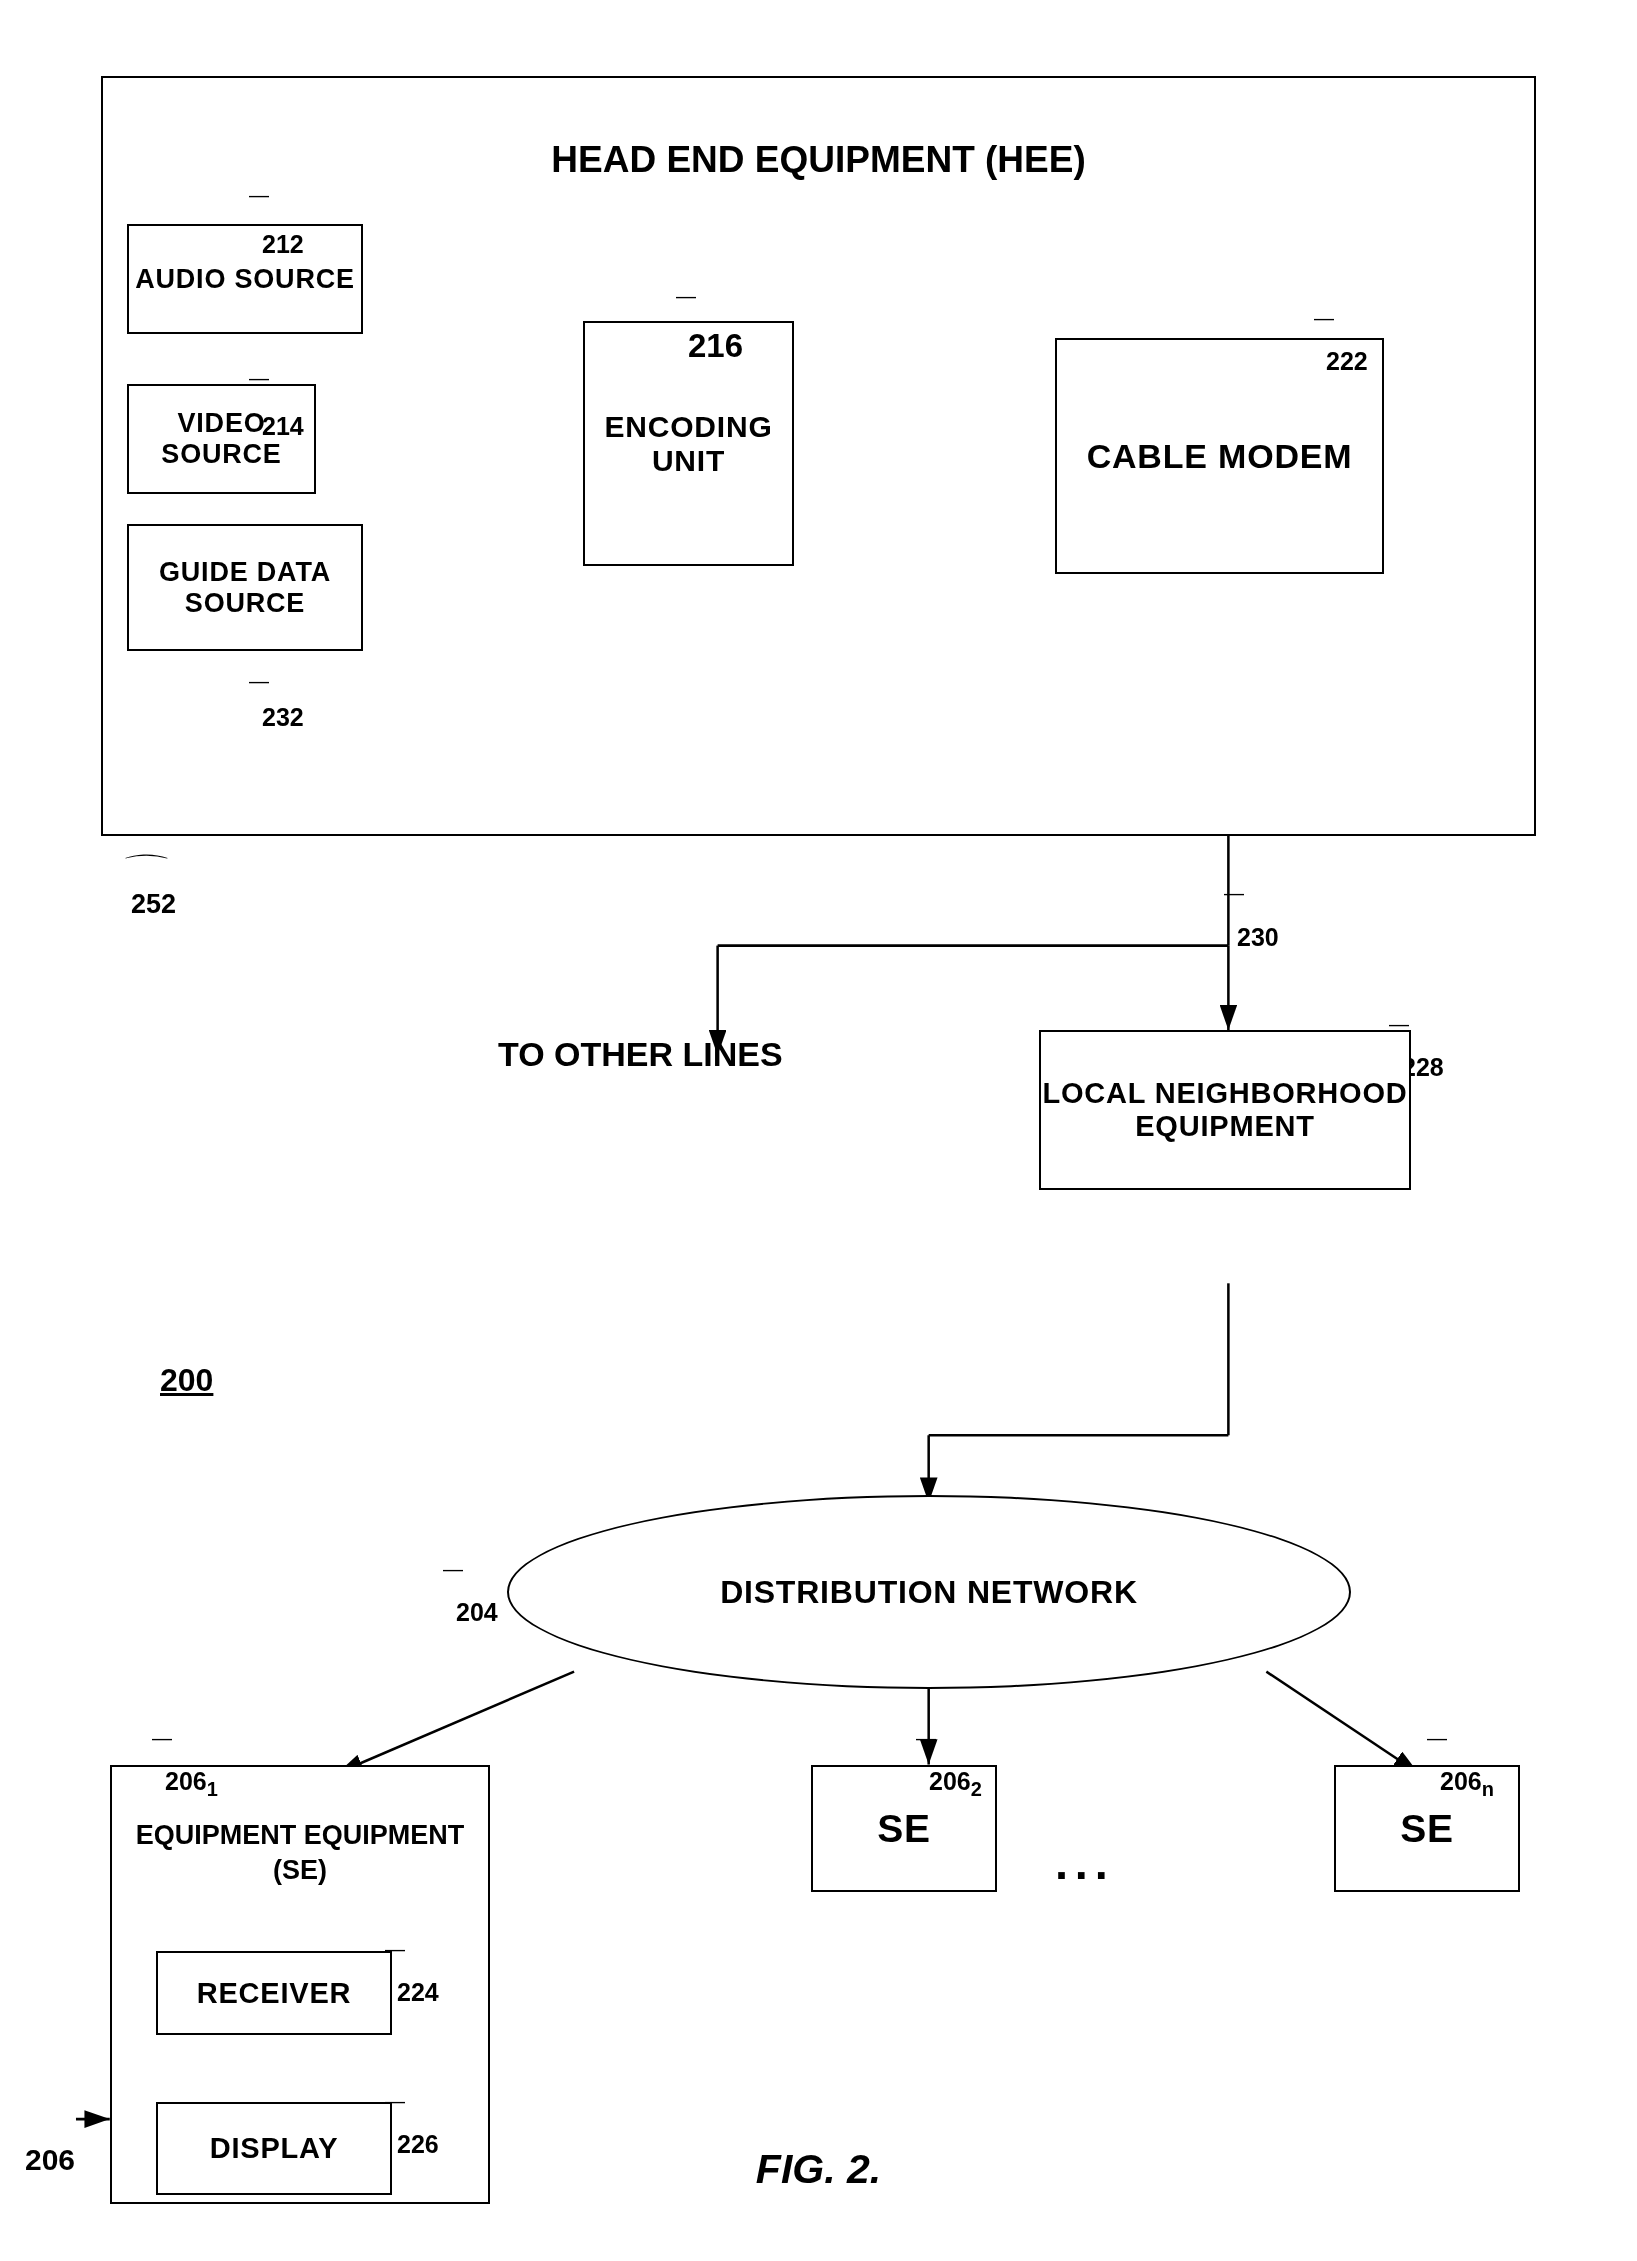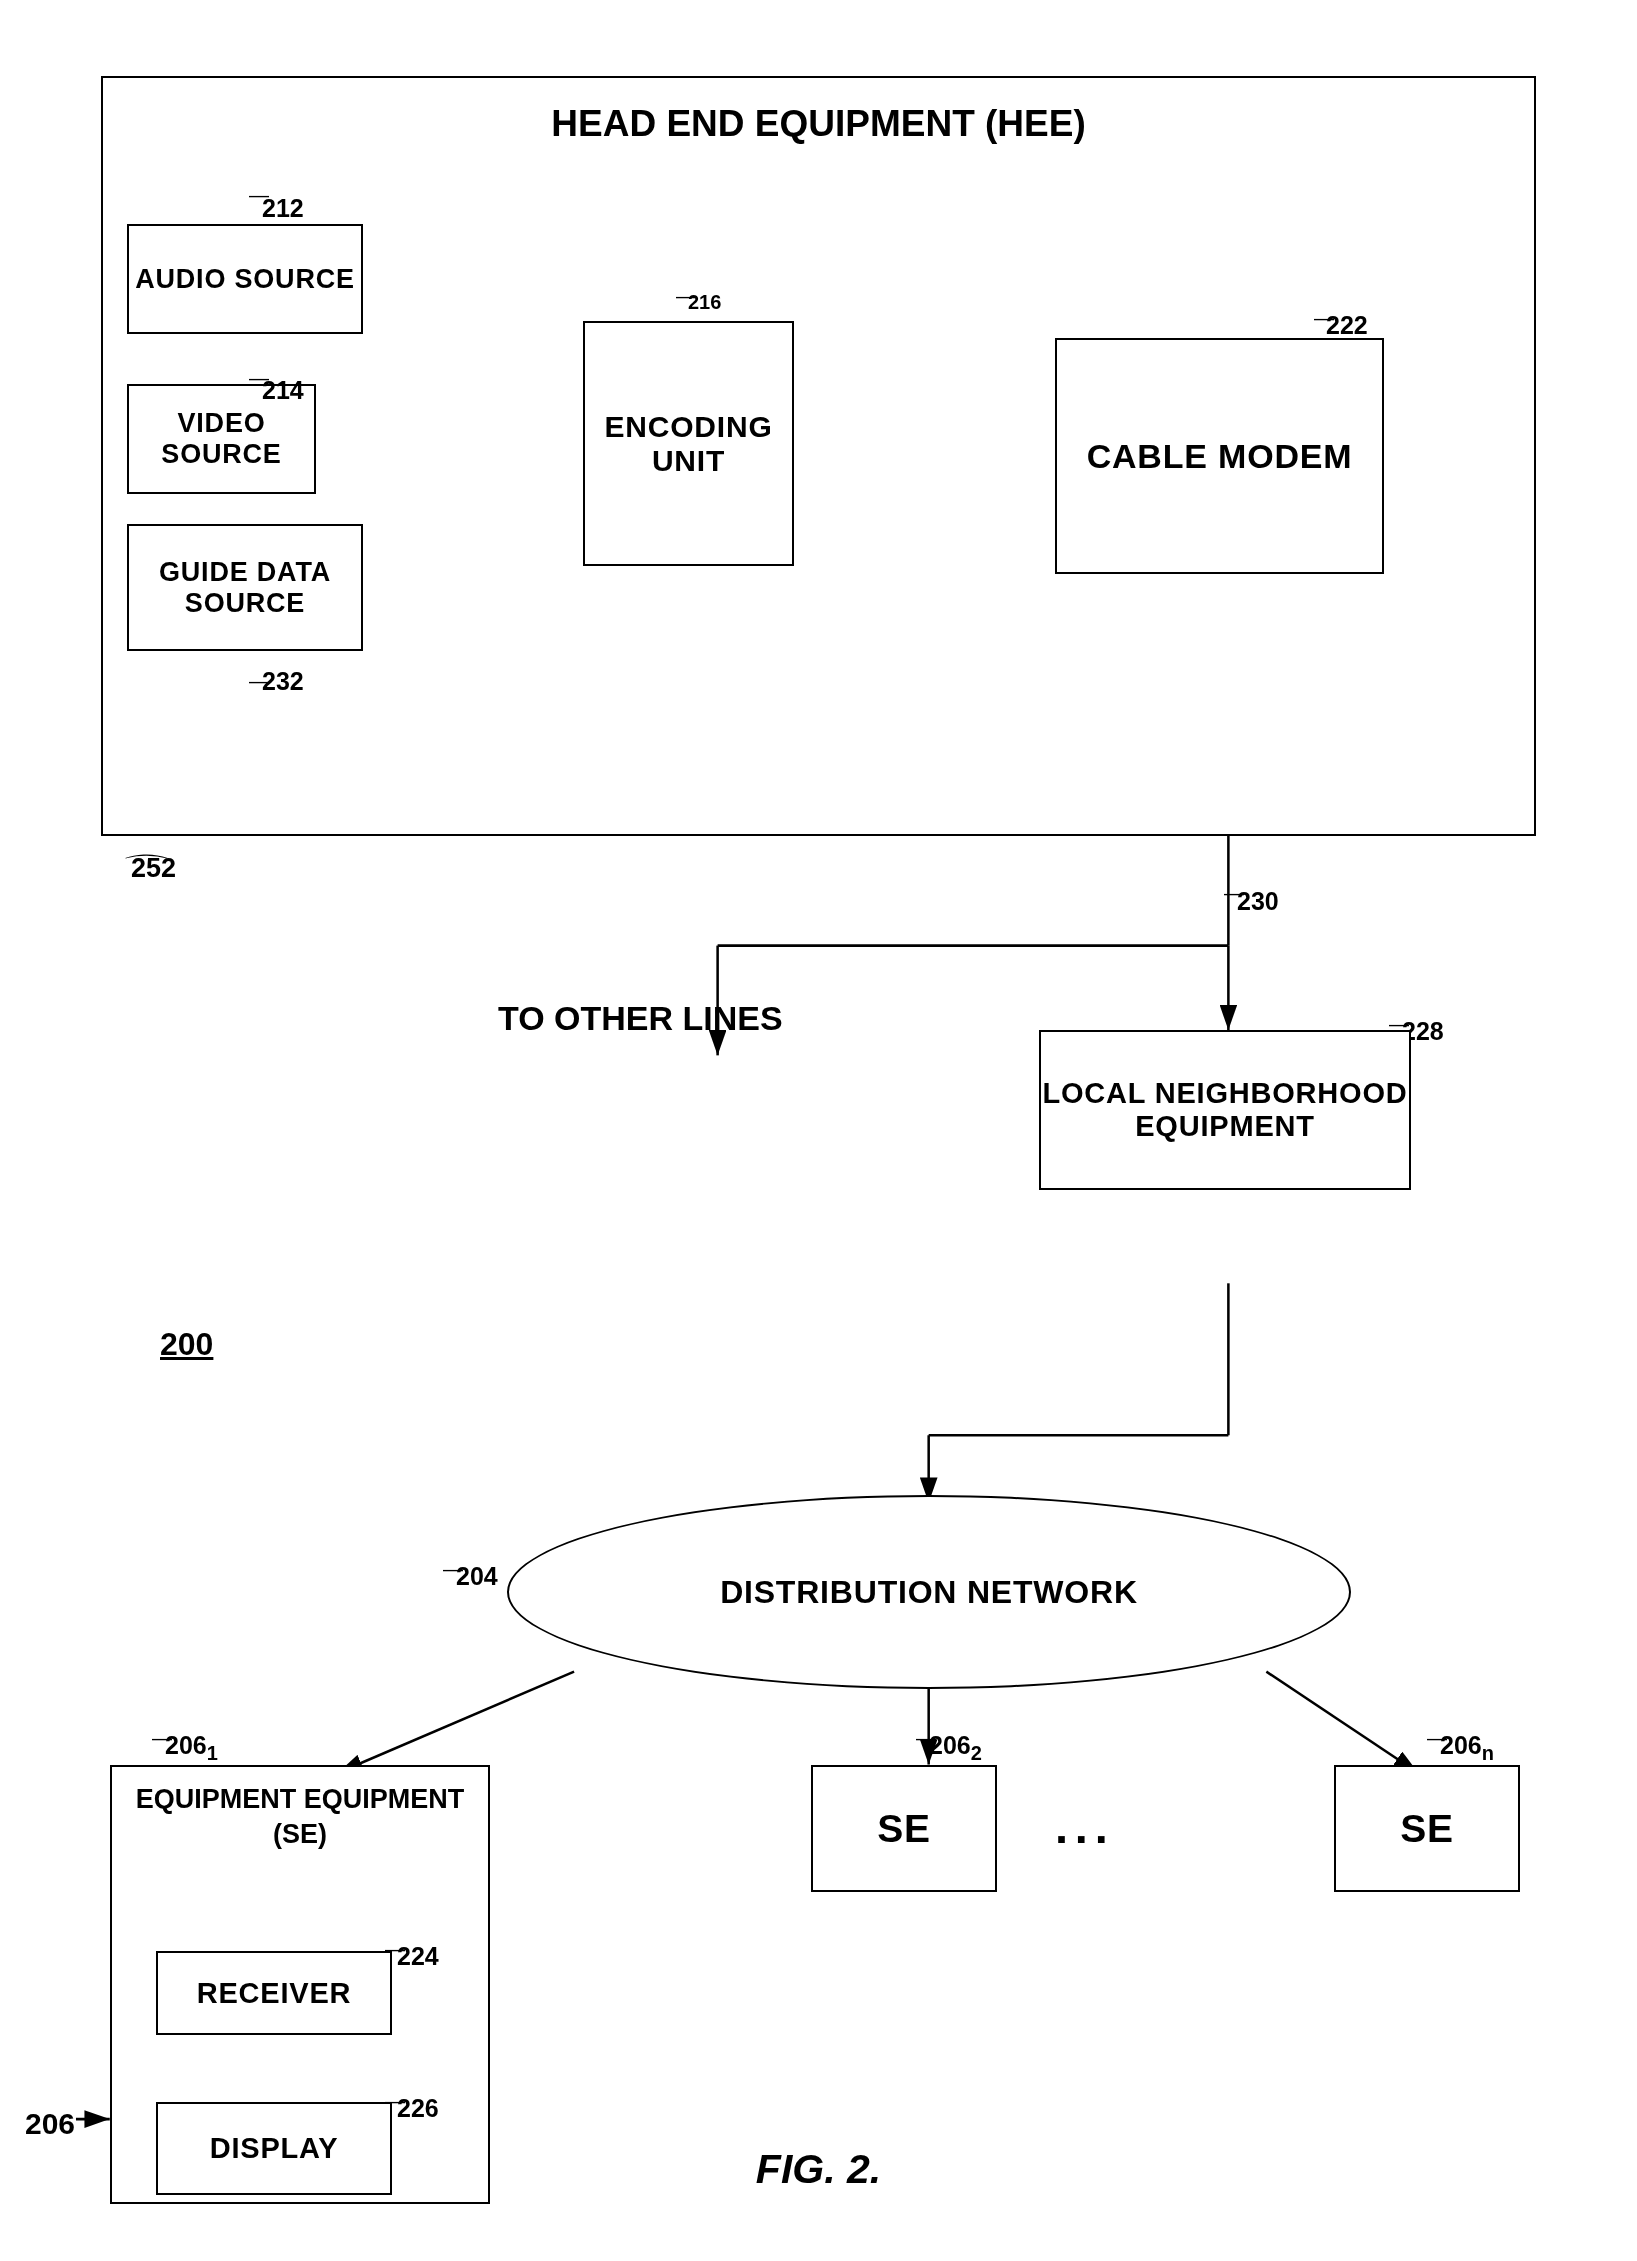--- a/index.html
+++ b/index.html
@@ -48,20 +48,21 @@
       font-size: 30px;
       font-weight: bold;
       letter-spacing: 0.8px;
     }
     
     .label {
       position: absolute;
       font-size: 27px;
       font-weight: bold;
       font-family: Arial, sans-serif;
+      margin-top: 36px;
     }
     
     .arrows-svg {
       position: absolute;
       top: 0;
       left: 0;
       width: 100%;
       height: 100%;
       pointer-events: none;
     }
@@ -144,21 +145,21 @@
   <div class="label" style="left:262px; top:376px; font-size:25px;">214</div>
   <div style="position:absolute; left:249px; top:367px; font-size:20px;">—</div>
 
   <div class="box" style="left:127px; top:524px; width:236px; height:127px; font-size:27px;">GUIDE DATA SOURCE</div>
 
   <div class="label" style="left:262px; top:667px; font-size:25px;">232</div>
   <div style="position:absolute; left:249px; top:670px; font-size:20px;">—</div>
 
   <div class="box" style="left:583px; top:321px; width:211px; height:245px; font-size:30px;">ENCODING UNIT</div>
 
-  <div class="label" style="left:688px; top:291px; font-size:20px;">216</div>
+  <div class="label" style="left:688px; top:291px; font-size:33px;">216</div>
   <div style="position:absolute; left:676px; top:285px; font-size:20px;">—</div>
 
   <div class="box" style="left:1055px; top:338px; width:329px; height:236px; font-size:34px;">CABLE MODEM</div>
 
   <div class="label" style="left:1326px; top:311px; font-size:25px;">222</div>
   <div style="position:absolute; left:1314px; top:307px; font-size:20px;">—</div>
 
   <div class="label" style="left:498px; top:996px; font-size:34px; text-align:center; line-height:1.3;">TO OTHER LINES</div>
 
   <div class="label" style="left:1237px; top:887px; font-size:25px;">230</div>

